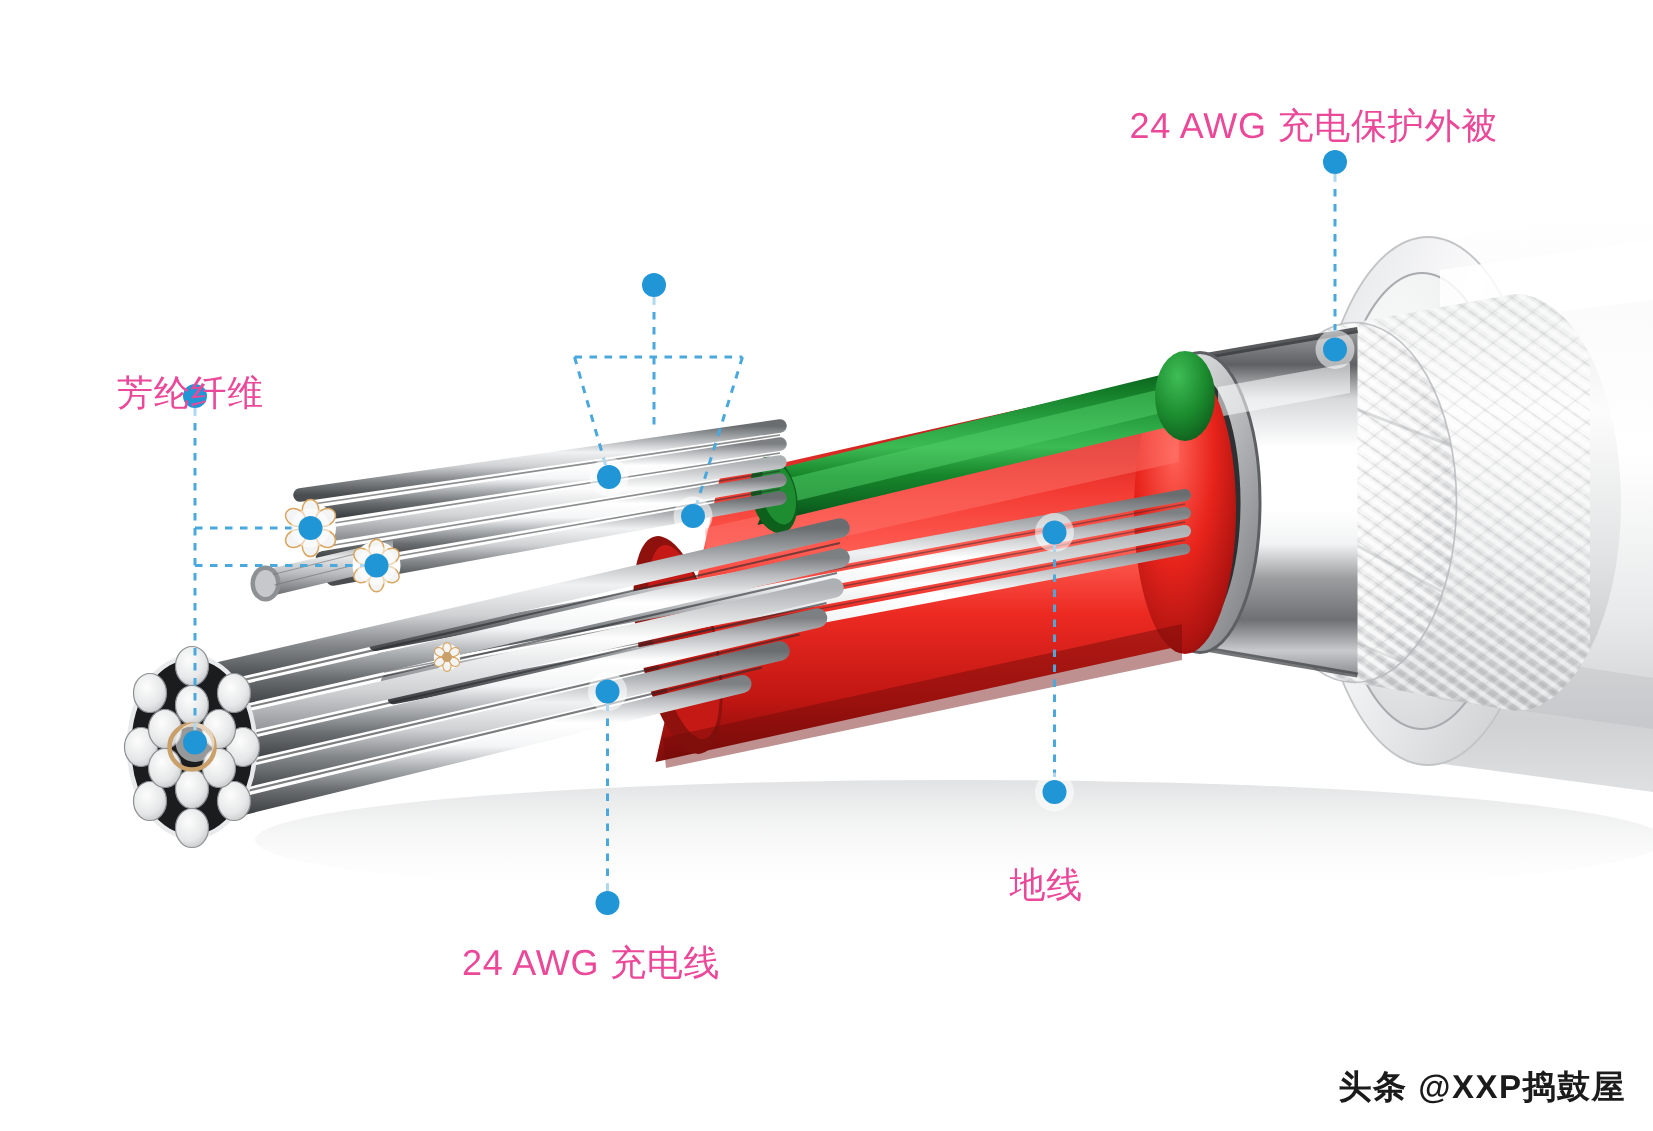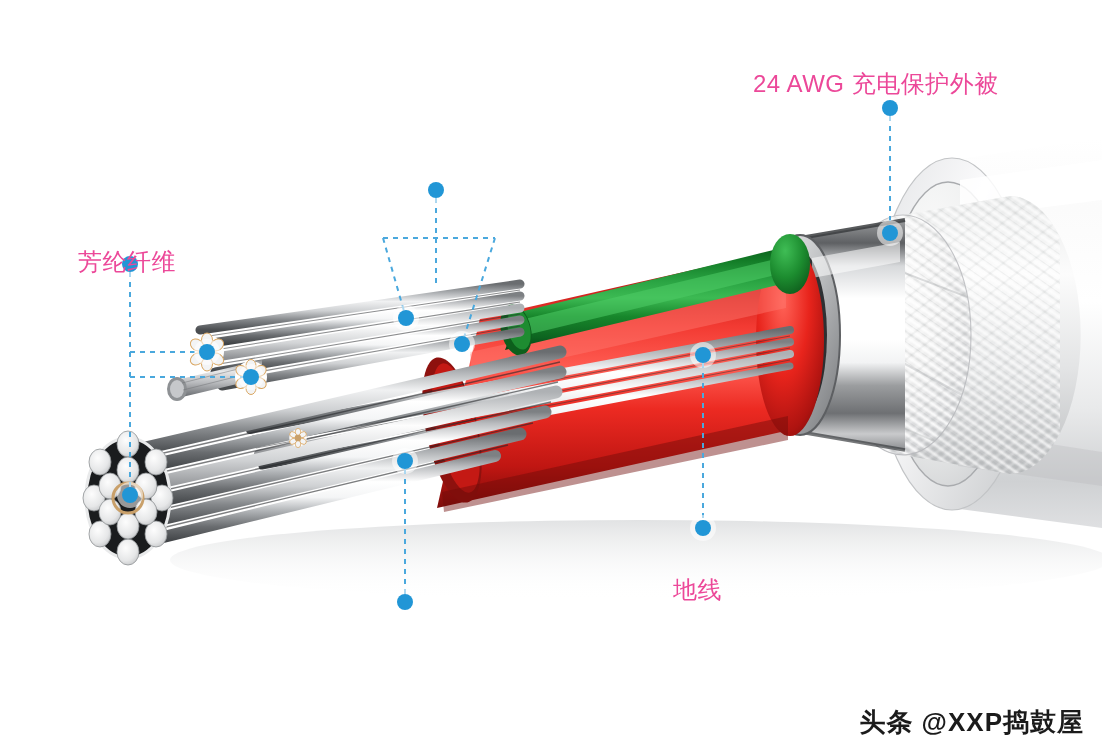--- a/index.html
+++ b/index.html
@@ -18,21 +18,21 @@
     position:absolute;
     color:#ec4899;
     font-size:24px;
     letter-spacing:.5px;
     white-space:nowrap;
     font-weight:400;
   }
   .watermark{
     position:absolute;
     right:18px; bottom:14px;
-    font-size:26px;
+    font-size:22px;
     font-weight:700;
     color:#1b1b1b;
     letter-spacing:1px;
     white-space:nowrap;
   }
 
   
   svg.overlay{ position:absolute; inset:0; width:1102px; height:754px; pointer-events:none; }
 </style>
 </head>
@@ -441,15 +441,16 @@
       </g>
   </svg>
 
   <div class="label" style="left:753px; top:68px;">24 AWG 充电保护外被</div>
 
 
   <div class="label" style="left:78px; top:222px;margin-top:24px;">芳纶纤维</div>
 
   <div class="label" style="left:673px; top:554px;margin-top:20px;">地线</div>
 
+  <div class="label" style="left:308px; top:626px;">24 AWG 充电线</div>
 
   <div class="watermark">头条 @XXP捣鼓屋</div>
 </div>
 
 </body></html>

